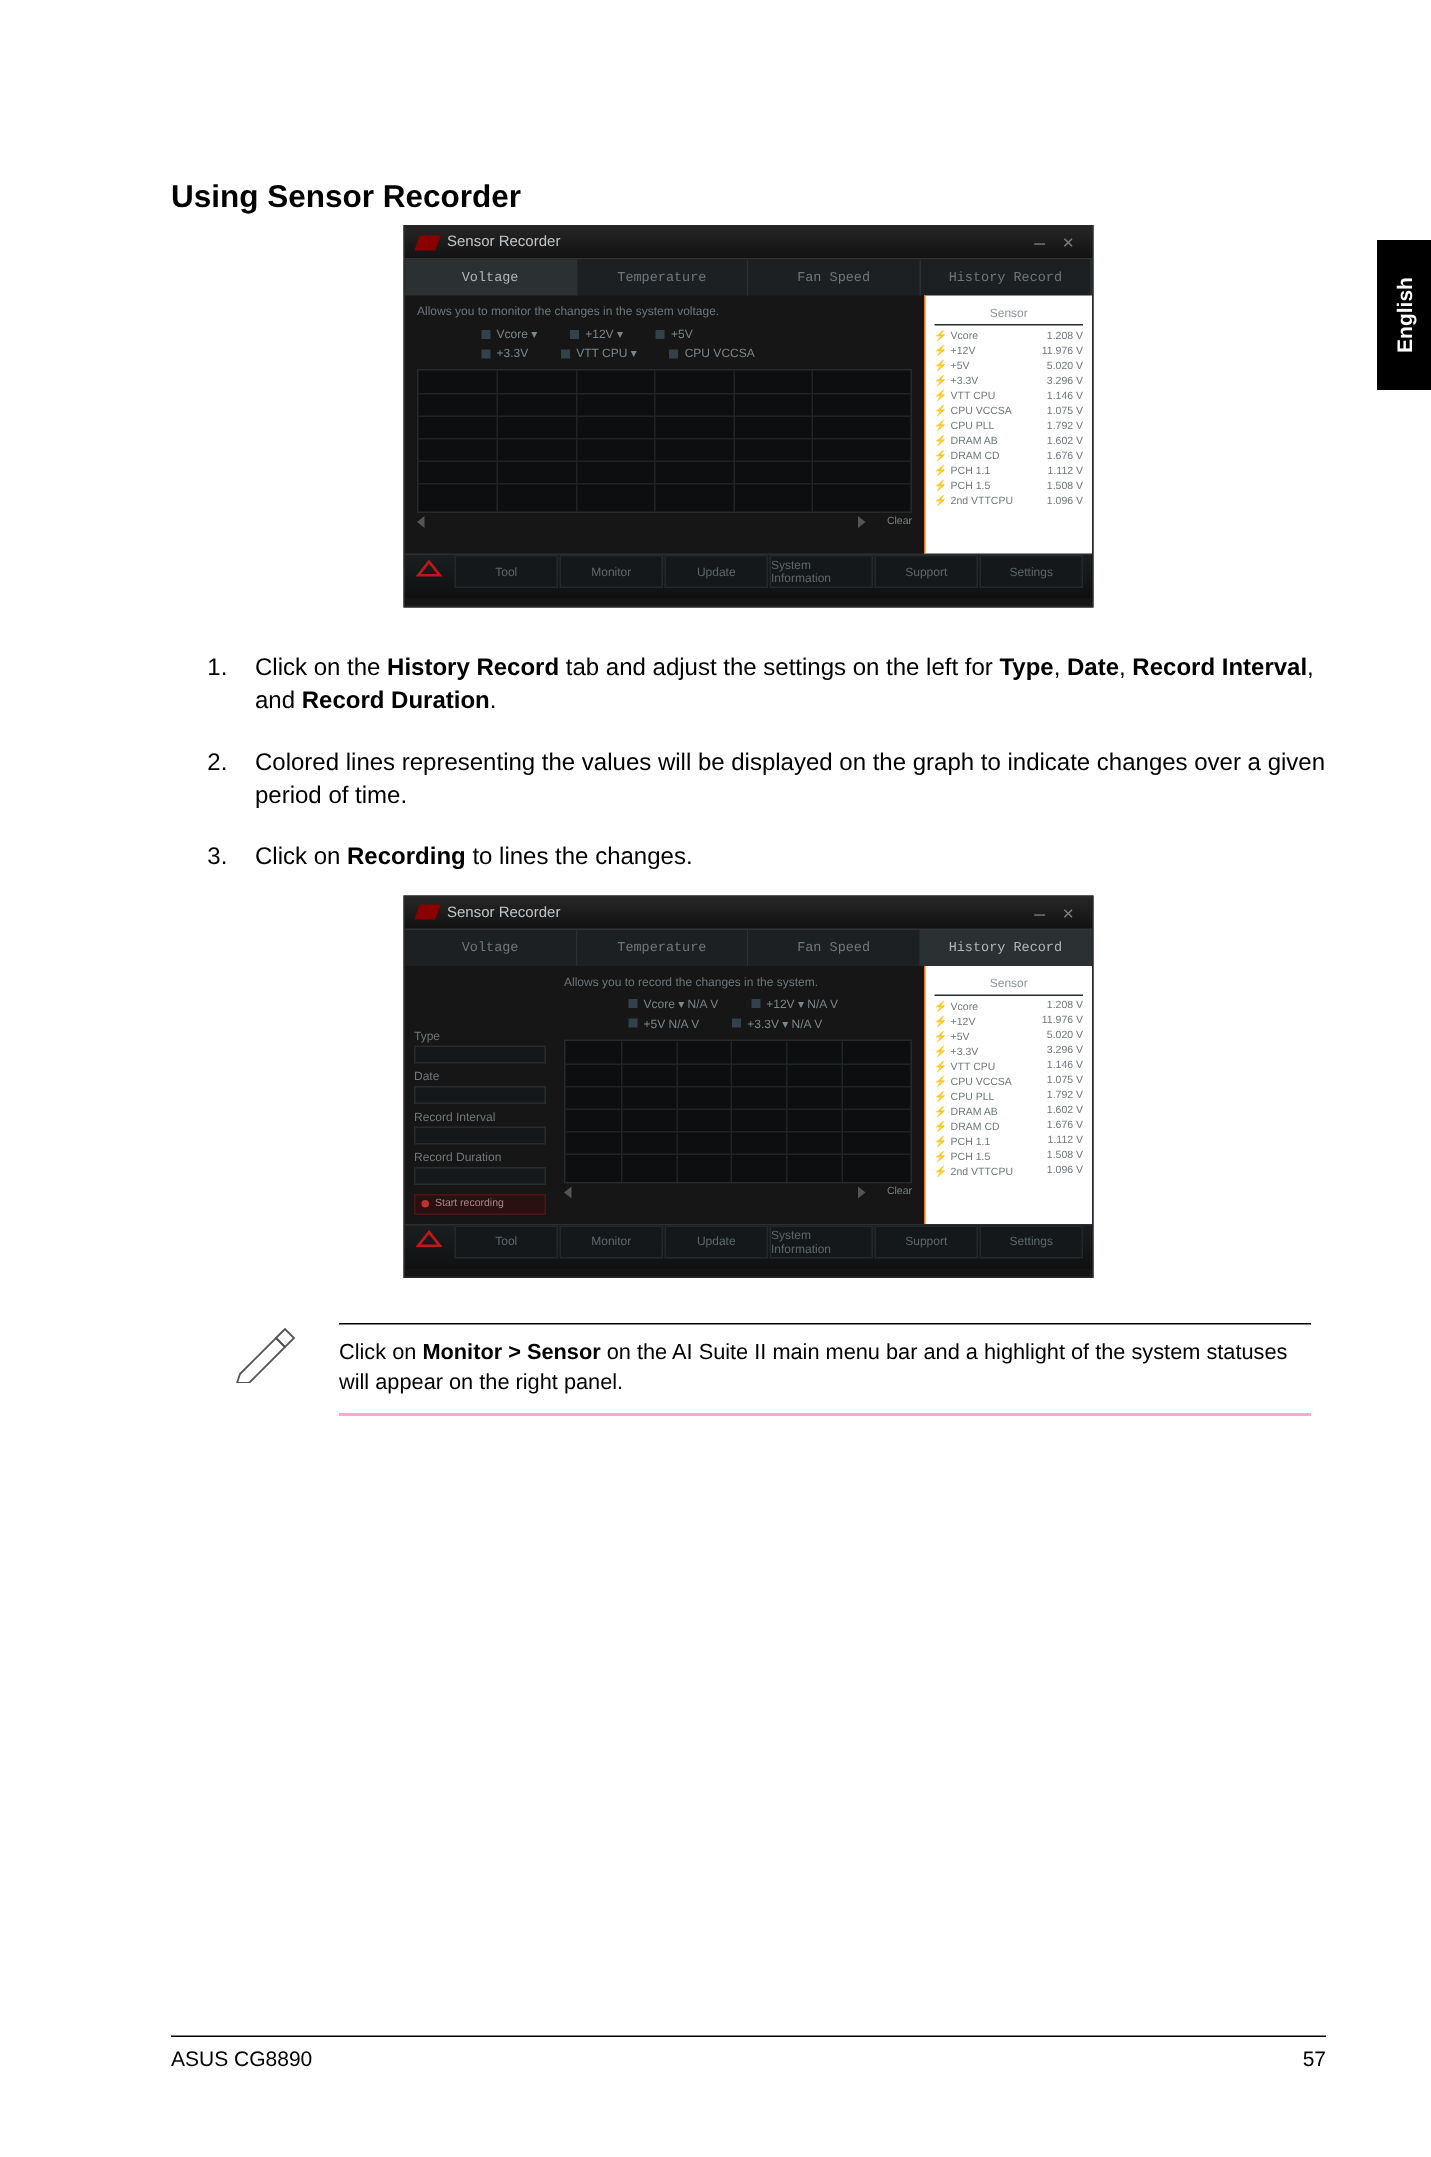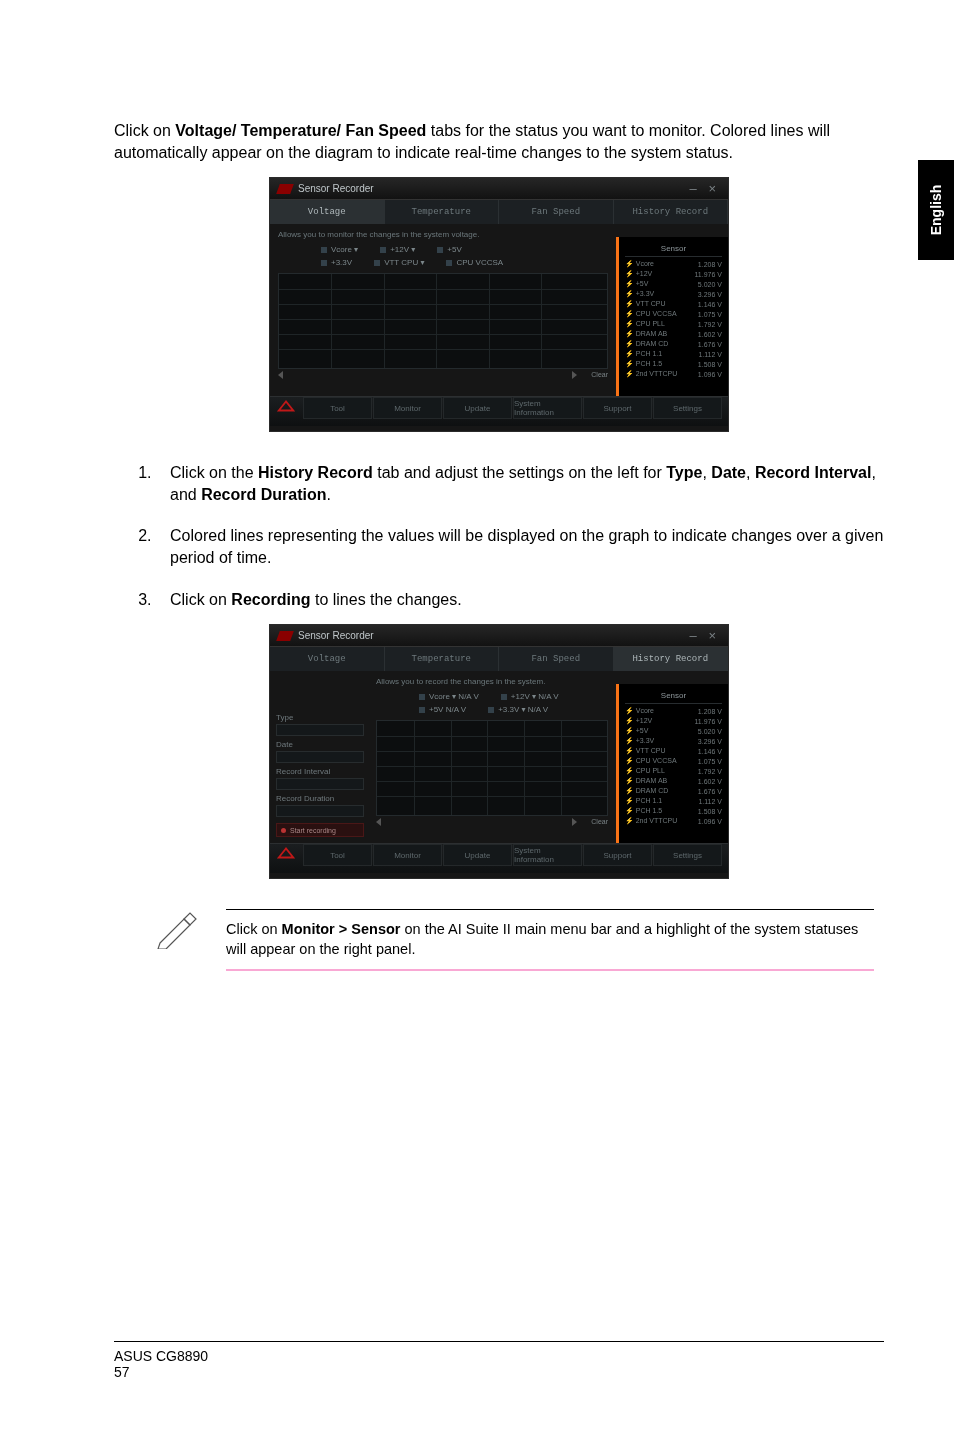--- a/index.html
+++ b/index.html
@@ -24,53 +24,51 @@
   .metric-row { display:flex; gap: 22px; margin-bottom: 4px; margin-left: 43px;}
   .metric { display:flex; align-items:center; gap:4px; color:#7b868a; font-size:8px;}
   .sq { width:6px; height:6px; background:#33414a;}
   .graph { margin-top: 6px; height: 96px; background: #0c0e0f; border: 1px solid #242a2d; position: relative; }
   .graph .grid-h { position:absolute; left:0; right:0; height:1px; background:#1f2527;}
   .graph .grid-v { position:absolute; top:0; bottom:0; width:1px; background:#1f2527;}
   .time-row { color:#4d575b; font-size:7px; margin-top:2px; display:flex; gap:8px; }
   .time-row .arrow { width:0;height:0; border-top:4px solid transparent; border-bottom:4px solid transparent;}
   .time-row .al{border-right:5px solid #555;}
   .time-row .ar{border-left:5px solid #555;}
-  .sensor-side { width: 112px; background: #000000; border-left: 3px solid #f97316; padding: 4px 6px; overflow:hidden;margin-top:13px;}
+  .sensor-side { width: 112px; background: #ffffff; border-left: 1px solid #f97316; padding: 4px 6px; overflow:hidden;}
   .sensor-head { color:#8c9599; font-size:8px; text-align:center; padding:3px 0; border-bottom:1px solid #272c2f; margin-bottom:2px;}
   .srow { display:flex; justify-content:space-between; align-items:center; font-size:7px; color:#6f787b; padding:1px 0;}
   .srow .plug { color:#c08a2a; margin-right:2px;}
   .bot-bar { height: 30px; background: linear-gradient(#1b1e20,#0e1011); border-top:1px solid #2c2f31; display:flex; align-items:flex-start; padding:0 6px; gap:1px;}
   .bot-logo { width:20px; height:18px; margin-right:6px; display:flex; align-items:center; justify-content:center;}
   .bot-logo svg { width:18px; height:14px;}
   .bcell { flex:1; background:#14181a; height:22px; border:1px solid #24282a; color:#5e686c; font-size:8px; display:flex; align-items:center; justify-content:center;}
   .left-options { position:absolute; left:0; top:32px; bottom:0; width:100px; padding:6px 6px; display:none;}
   .shot2 .left-area { padding-left: 106px; }
   .shot2 .left-options { display:block; }
   .opt-label { color:#6f797d; font-size:8px; margin:4px 0 2px; }
   .opt-field { background:#14181a; border:1px solid #272c2e; height:12px;}
   .rec-btn { margin-top:6px; height:14px; background:#2a1010; border:1px solid #4a1717; color:#a88; font-size:7px; display:flex; align-items:center; gap:4px; padding:0 4px;}
   .rec-dot{width:5px;height:5px;border-radius:50%; background:#b33;}
   ol.steps { padding-left: 42px; font-size: 16px; line-height: 1.35; margin-bottom: 14px; }
   ol.steps li { padding-left: 14px; margin-bottom: 2px; margin-top: 20px; }
   .note-row { display:flex; align-items:flex-start; gap: 26px; margin: 28px 0 0 40px; padding-right: 10px; }
   .note-icon { flex: 0 0 46px; padding-top: 0; }
   .note-text { font-size: 14.5px; line-height: 1.35; border-top: 1px solid #000; border-bottom: 2px solid #f9a8d4; padding: 10px 0; flex:1;}
-  .footer { position: absolute; left: 114px; right: 70px; bottom: 58px; border-top: 1px solid #000; padding-top: 6px; display:flex; justify-content: space-between; font-size: 14px; flex-direction: column;}
+  .footer { position: absolute; left: 114px; right: 70px; bottom: 58px; border-top: 1px solid #000; padding-top: 6px; display:flex; justify-content: space-between; font-size: 14px;}
 </style>
 </head>
 <body>
 
 <div class="page">
   <div class="side-tab">
       <span>English</span>
     </div>
 
-  <p class="body">
-    <span>Click on </span><span class="bold">Voltage/ Temperature/ Fan Speed</span><span> tabs for the status you want to monitor. Colored lines will automatically appear on the diagram to indicate real-time changes to the system status.</span>
-  </p>
+  <h2>Using Sensor Recorder</h2>
 
   <div class="shot">
     <div class="shot-top">
       <div class="shot-title">
           <span class="rog-mark"></span>
           <span>Sensor Recorder</span>
         </div>
       <div class="win-x">–  ×</div>
     </div>
     <div class="tabs-row">

